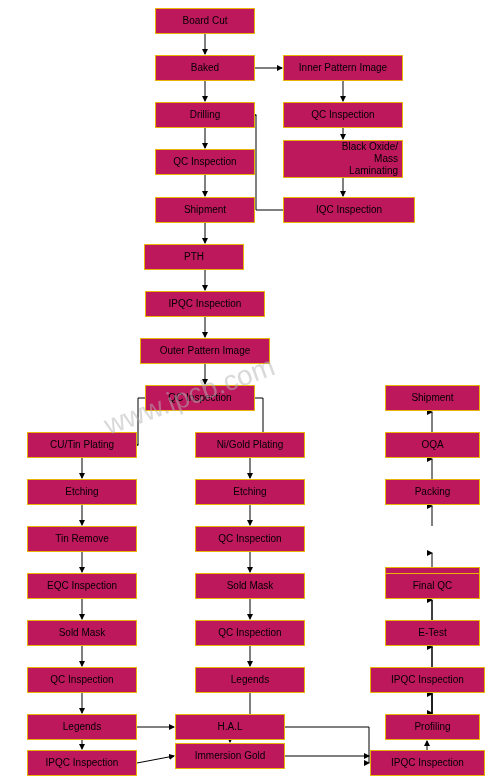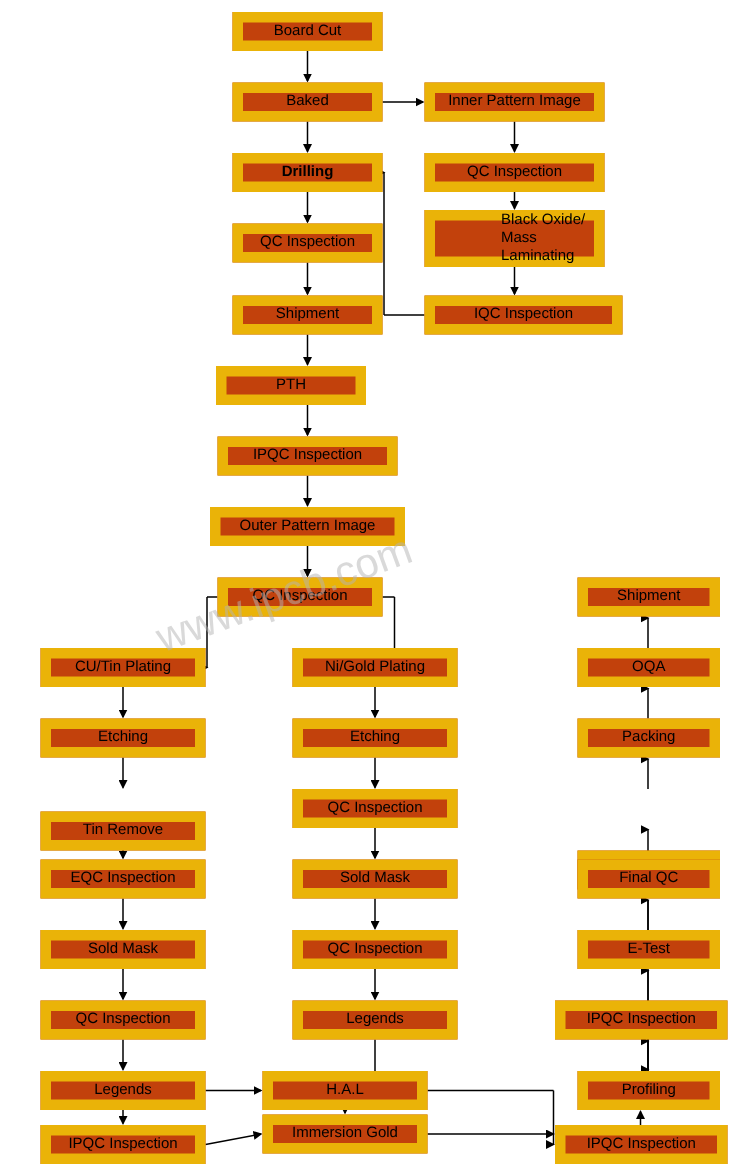--- a/index.html
+++ b/index.html
@@ -12,23 +12,23 @@
       position: relative;
       overflow-x: hidden;
     }
     .flowchart {
       position: relative;
       width: 500px;
       min-height: 776px;
     }
     .box {
       position: absolute;
-      border: 7px solid #eab308;
-      background: #c2410c;
-      text-align: left;
+      border: 1px solid #eab308;
+      background: #be185d;
+      text-align: right;
       display: flex;
       align-items: center;
       justify-content: center;
       padding: 2px 4px;
       line-height: 1.2;
     }
     svg.arrows {
       position: absolute;
       top: 0;
       left: 0;
@@ -164,38 +164,38 @@
 
     <line x1="432" y1="432" x2="432" y2="412" stroke="#000" stroke-width="1"></line>
     <line x1="432" y1="412" x2="432" y2="412" stroke="#000" stroke-width="1" marker-end="url(#ah)"></line>
 
   </svg>
 
   <div id="boxes-container">
       <div class="box" style="left: 155px; top: 8px; width: 100px; height: 26px; font-size: 10px;">Board Cut</div>
       <div class="box" style="left: 155px; top: 55px; width: 100px; height: 26px; font-size: 10px;">Baked</div>
       <div class="box" style="left: 283px; top: 55px; width: 120px; height: 26px; font-size: 10px;">Inner Pattern Image</div>
-      <div class="box" style="left: 155px; top: 102px; width: 100px; height: 26px; font-size: 10px; font-weight: bold;">Drilling</div>
+      <div class="box" style="left: 155px; top: 102px; width: 100px; height: 26px; font-size: 10px;">Drilling</div>
       <div class="box" style="left: 283px; top: 102px; width: 120px; height: 26px; font-size: 10px;">QC Inspection</div>
       <div class="box" style="left: 155px; top: 149px; width: 100px; height: 26px; font-size: 10px;">QC Inspection</div>
       <div class="box" style="left: 283px; top: 140px; width: 120px; height: 38px; font-size: 10px; padding-left: 44px;">Black Oxide/<br>Mass Laminating</div>
       <div class="box" style="left: 155px; top: 197px; width: 100px; height: 26px; font-size: 10px;">Shipment</div>
       <div class="box" style="left: 283px; top: 197px; width: 132px; height: 26px; font-size: 10px;">IQC Inspection</div>
       <div class="box" style="left: 144px; top: 244px; width: 100px; height: 26px; font-size: 10px;">PTH</div>
       <div class="box" style="left: 145px; top: 291px; width: 120px; height: 26px; font-size: 10px;">IPQC Inspection</div>
       <div class="box" style="left: 140px; top: 338px; width: 130px; height: 26px; font-size: 10px;">Outer Pattern Image</div>
       <div class="box" style="left: 145px; top: 385px; width: 110px; height: 26px; font-size: 10px;">QC Inspection</div>
       <div class="box" style="left: 27px; top: 432px; width: 110px; height: 26px; font-size: 10px;">CU/Tin Plating</div>
       <div class="box" style="left: 195px; top: 432px; width: 110px; height: 26px; font-size: 10px;">Ni/Gold Plating</div>
       <div class="box" style="left: 385px; top: 385px; width: 95px; height: 26px; font-size: 10px;">Shipment</div>
       <div class="box" style="left: 385px; top: 432px; width: 95px; height: 26px; font-size: 10px;">OQA</div>
       <div class="box" style="left: 27px; top: 479px; width: 110px; height: 26px; font-size: 10px;">Etching</div>
       <div class="box" style="left: 195px; top: 479px; width: 110px; height: 26px; font-size: 10px;">Etching</div>
       <div class="box" style="left: 385px; top: 479px; width: 95px; height: 26px; font-size: 10px;">Packing</div>
-      <div class="box" style="left: 27px; top: 526px; width: 110px; height: 26px; font-size: 10px; margin-top: 15px;">Tin Remove</div>
+      <div class="box" style="left: 27px; top: 526px; width: 110px; height: 26px; font-size: 10px;">Tin Remove</div>
       <div class="box" style="left: 195px; top: 526px; width: 110px; height: 26px; font-size: 10px;">QC Inspection</div>
       <div class="box" style="left: 385px; top: 526px; width: 95px; height: 26px; font-size: 10px; margin-top: 41px;">Final QA</div>
       <div class="box" style="left: 27px; top: 573px; width: 110px; height: 26px; font-size: 10px;">EQC Inspection</div>
       <div class="box" style="left: 195px; top: 573px; width: 110px; height: 26px; font-size: 10px;">Sold Mask</div>
       <div class="box" style="left: 385px; top: 573px; width: 95px; height: 26px; font-size: 10px;">Final QC</div>
       <div class="box" style="left: 27px; top: 620px; width: 110px; height: 26px; font-size: 10px;">Sold Mask</div>
       <div class="box" style="left: 195px; top: 620px; width: 110px; height: 26px; font-size: 10px;">QC Inspection</div>
       <div class="box" style="left: 385px; top: 620px; width: 95px; height: 26px; font-size: 10px;">E-Test</div>
       <div class="box" style="left: 27px; top: 667px; width: 110px; height: 26px; font-size: 10px;">QC Inspection</div>
       <div class="box" style="left: 195px; top: 667px; width: 110px; height: 26px; font-size: 10px;">Legends</div>

